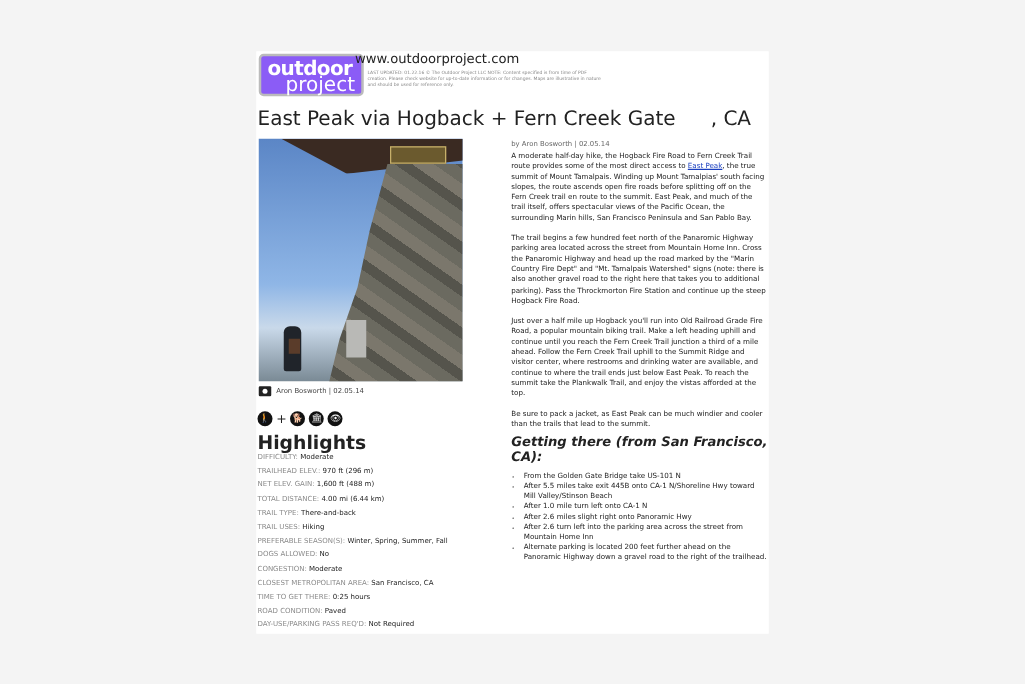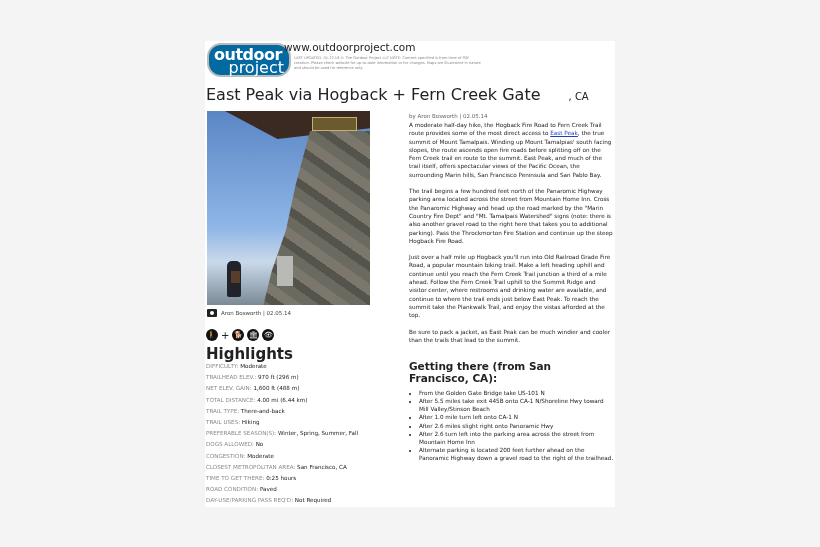--- a/index.html
+++ b/index.html
@@ -4,29 +4,29 @@
   <style>
     * { box-sizing: border-box; margin: 0; padding: 0; }
     html, body { width: 820px; height: 547px; background: #f4f4f4; overflow: hidden; }
     body { font-family: "DejaVu Sans", sans-serif; color: #222; position: relative; }
     .page {
       position: absolute; left: 205px; top: 41px; width: 410px; height: 466px;
       background: #ffffff;
     }
     .logo {
       position: absolute; left: 2px; top: 2px; width: 84px; height: 34px;
-      background: #0369a1; border: 2px solid #bbb; border-radius: 14px;
+      background: #8b5cf6; border: 2px solid #bbb; border-radius: 4px;
       color: #fff; text-align: right; padding: 2px 5px 0 0;
     }
     .logo .l1 { display:block; font-size: 16px; line-height: 15px; font-weight: bold; letter-spacing: -0.5px; text-align:left; padding-left:5px;}
     .logo .l2 { display:block; font-size: 16px; line-height: 11px; margin-left: 12px; }
     .site-url { position: absolute; left: 79px; top: 0px; font-size: 10.5px; color: #222; }
     .note { position: absolute; left: 89px; top: 15px; width: 190px; font-size: 3.6px; line-height: 4.8px; color: #888; }
     .title { position: absolute; left: 1px; top: 44px; font-size: 16px; color: #222; font-weight: normal; white-space: nowrap; }
-    .title .state { font-size: 10px; padding-left: 28px; }
+    .title .state { font-size: 16px; padding-left: 28px; }
     .photo {
       position: absolute; left: 2px; top: 70px; width: 163px; height: 194px;
       background: linear-gradient(180deg, #5b86c6 0%, #8fb6e6 60%, #c9d9ea 78%, #7a8a95 100%);
       overflow: hidden;
     }
     .photo .rock {
       position: absolute; left: 55px; top: 20px; width: 120px; height: 180px;
       background: repeating-linear-gradient(35deg, #6b6a60 0 10px, #55544c 10px 18px, #7b776c 18px 28px);
       clip-path: polygon(40% 0, 100% 0, 100% 100%, 0 100%, 8% 78%, 20% 55%, 28% 30%);
     }
@@ -47,21 +47,21 @@
     .hl-title { position: absolute; left: 1px; top: 304px; font-size: 15px; color: #222; }
     .hl-list { position: absolute; left: 1px; top: 320px; width: 200px; list-style: none; }
     .hl-list li { font-size: 5.6px; line-height: 11.2px; color: #222; white-space: nowrap; }
     .hl-list .k { color: #8a8a8a; }
     .right { position: absolute; left: 204px; top: 71px; width: 205px; }
     .sec-h { font-size: 10.5px; color: #222; }
     .byline { font-size: 5.5px; color: #666; margin-top: 1px; }
     .para { font-size: 5.7px; line-height: 8.3px; color: #222; margin-top: 2px; }
     .para + .para { margin-top: 8px; }
     .para a { color: #1a3fbf; text-decoration: underline; }
-    .getting { margin-top: 16px; }
+    .getting { margin-top: 4px; font-style: italic; }
     .dir-list { margin-top: 5px; padding-left: 10px; font-size: 5.7px; line-height: 8.1px; color: #222; }
     .dir-list li { list-style: disc; }
   </style>
 </head>
 <body>
 
 <div class="page">
 
   <div class="logo">
     <span class="l1">outdoor</span>

